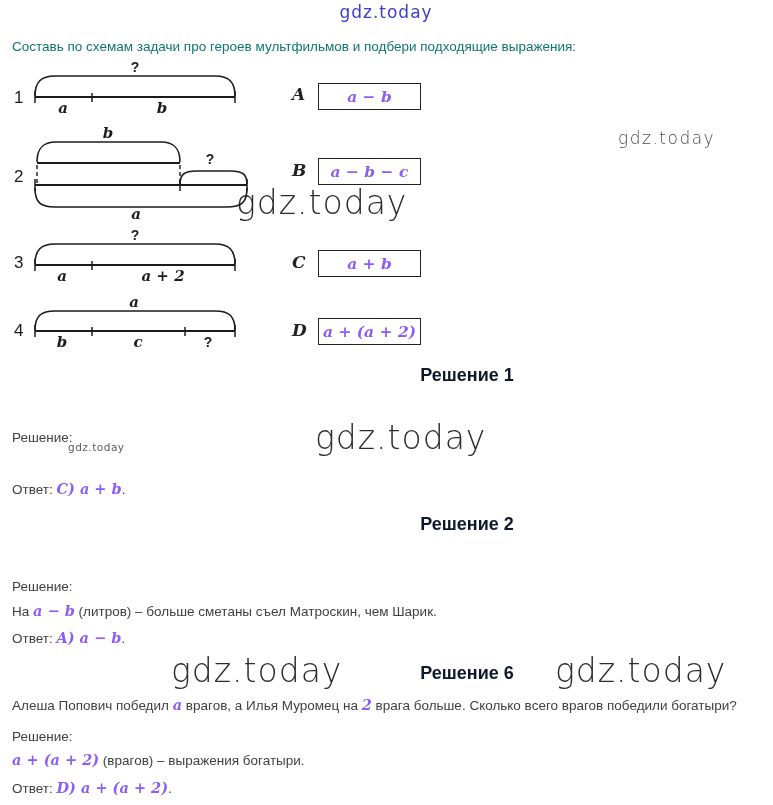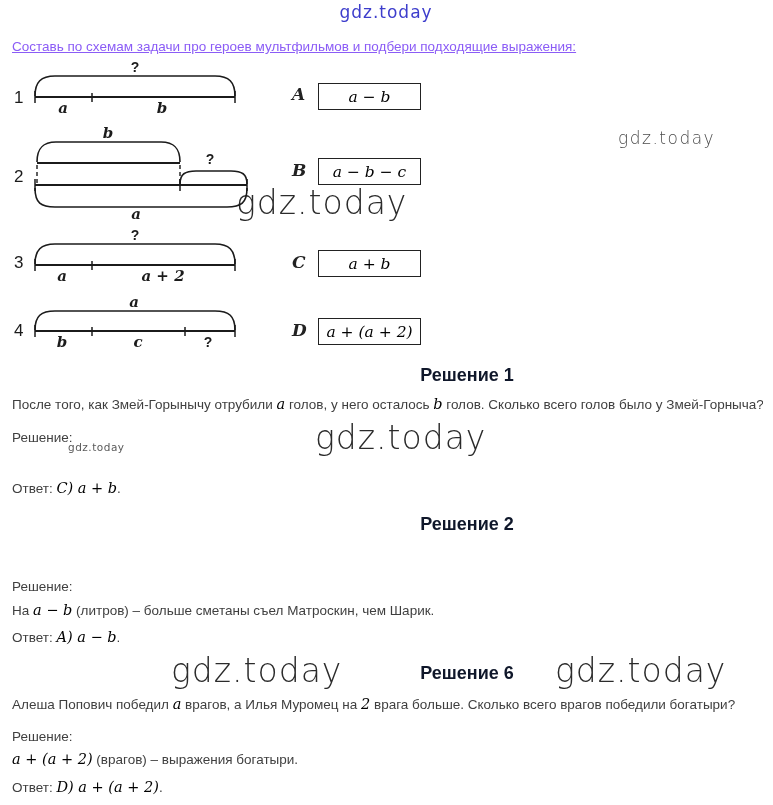--- a/index.html
+++ b/index.html
@@ -9,37 +9,37 @@
   .wm{position:absolute;white-space:nowrap;font-family:"DejaVu Sans",sans-serif;}
   .wm-top{top:2px;left:386px;transform:translateX(-50%);font-size:17px;color:#3d3dcc;letter-spacing:1px;}
   .wm-side{top:128px;left:618px;font-size:17px;color:#4c4c4c;letter-spacing:1.5px;font-weight:300;}
   .wm-lg{font-size:33px;letter-spacing:1px;font-weight:300;color:#2b2b2b;}
   .wm-center{top:183px;left:236px;}
   .wm-sol1{top:418px;left:315px;}
   .wm-row-left{top:651px;left:171px;}
   .wm-row-right{top:651px;left:555px;}
   .wm-small{top:441px;left:68px;font-size:10.5px;color:#5a5a5a;letter-spacing:.5px;}
   
-  .intro{position:absolute;left:12px;top:39px;margin:0;font-size:13.5px;color:#8b5cf6;white-space:nowrap;text-decoration:underline;}
+  .intro{position:absolute;left:12px;top:39px;margin:0;font-size:13.5px;color:#0f766e;white-space:nowrap;}
   
   .diag{position:absolute;left:0;}
   .diag .stroke{fill:none;stroke:#1b1b1b;stroke-width:1.6;}
   .diag .thick{stroke:#1b1b1b;stroke-width:2;}
   .diag .tick{stroke:#1b1b1b;stroke-width:1.5;}
   .diag .dash{stroke:#1b1b1b;stroke-width:1.4;stroke-dasharray:4 3;}
   .diag text{fill:#1b1b1b;}
   .diag .num{font-size:17px;font-family:"Liberation Sans",sans-serif;}
   .diag .mathlbl{font-size:15px;font-style:italic;font-weight:600;font-family:"DejaVu Serif",serif;}
   .diag .qm{font-size:14px;font-weight:600;font-family:"Liberation Sans",sans-serif;}
   
   .opt-letter{position:absolute;left:292px;width:22px;font-family:"DejaVu Serif",serif;
               font-style:italic;font-weight:600;font-size:17px;color:#222;}
   .opt-box{position:absolute;left:318px;width:101px;height:25px;border:1.6px solid #222;
            display:flex;align-items:center;justify-content:center;background:#fff;}
-  .math{font-family:"DejaVu Serif",serif;font-style:italic;font-weight:400;color:#000000;}
+  .math{font-family:"DejaVu Serif",serif;font-style:italic;font-weight:700;color:#8b5cf6;}
   .opt-box .math{font-size:15.5px;}
   
   .sol-heading{position:absolute;left:467px;transform:translateX(-50%);font-size:18px;
                font-weight:700;color:#0f172a;white-space:nowrap;}
   .text-line{position:absolute;left:12px;font-size:13.5px;color:#3f3f3f;white-space:nowrap;}
   .text-line .math{font-size:14.5px;}
 </style>
 </head>
 <body>
 
@@ -131,21 +131,20 @@
   <div class="opt-letter" style="top:252px">C</div>
   <div class="opt-box" style="top:250px">
       <span class="math">a + b</span>
     </div>
   <div class="opt-letter" style="top:320px">D</div>
   <div class="opt-box" style="top:318px">
       <span class="math">a + (a + 2)</span>
     </div>
 
   <div class="sol-heading" style="top:365px">Решение 1</div>
-  <div class="text-line" style="top:396px"><span>После того, как Змей-Горынычу отрубили </span><span class="math">a</span><span> голов, у него осталось </span><span class="math">b</span><span> голов. Сколько всего голов было у Змей-Горныча?</span></div>
   <div class="text-line" style="top:430px">Решение:</div>
   <div class="text-line" style="top:480px"><span>Ответ: </span><span class="math">C) a + b</span><span>.</span></div>
 
   <div class="sol-heading" style="top:514px">Решение 2</div>
   <div class="text-line" style="top:579px">Решение:</div>
   <div class="text-line" style="top:602px"><span>На </span><span class="math">a − b</span><span> (литров) – больше сметаны съел Матроскин, чем Шарик.</span></div>
   <div class="text-line" style="top:629px"><span>Ответ: </span><span class="math">A) a − b</span><span>.</span></div>
 
   <div class="sol-heading" style="top:663px">Решение 6</div>
   <div class="text-line" style="top:696px"><span>Алеша Попович победил </span><span class="math">a</span><span> врагов, а Илья Муромец на </span><span class="math">2</span><span> врага больше. Сколько всего врагов победили богатыри?</span></div>

